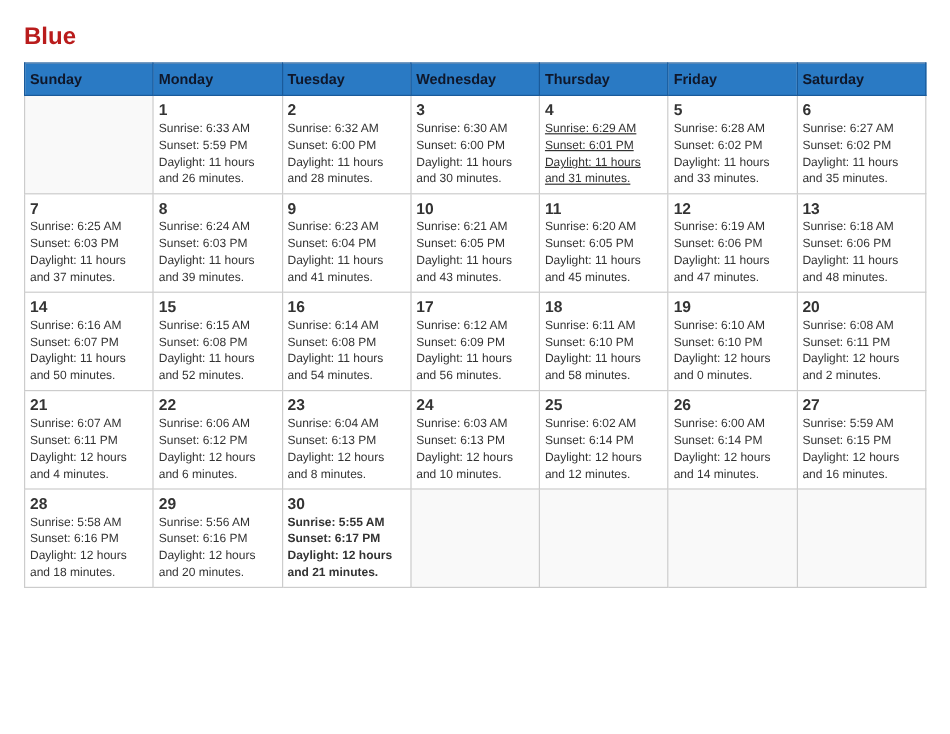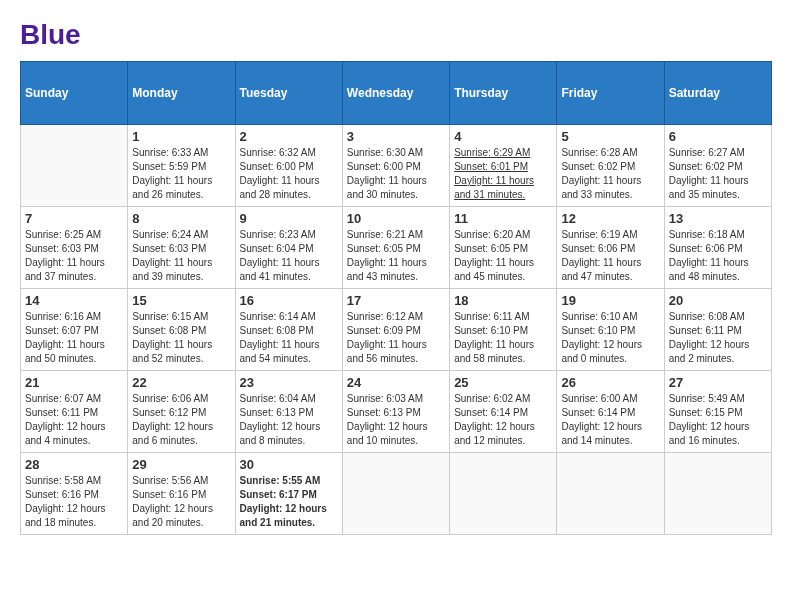--- a/index.html
+++ b/index.html
@@ -35,22 +35,22 @@
       font-size: 14px;
       color: #555;
     }
     .calendar {
       width: 100%;
       border-collapse: collapse;
       font-size: 11px;
     }
     .calendar thead th {
       background-color: #2a7ac4;
-      color: #ffffff;
-      padding: 24px 4px;
+      color: #0f172a;
+      padding: 6px 4px;
       text-align: left;
       font-size: 12px;
       border: 1px solid #1a5a9a;
     }
     .calendar tbody td {
       border: 1px solid #ccc;
       vertical-align: top;
       padding: 4px;
       height: 80px;
       width: 107px;
@@ -69,23 +69,23 @@
     .empty-cell {
       background: #f9f9f9;
     }
     .logo-line1 {
       font-size: 20px;
       font-weight: bold;
       line-height: 1.1;
     }
     .logo-line1 .general { color: #333; }
     .logo-line2 {
-      font-size: 28px;
+      font-size: 20px;
       font-weight: bold;
-      color: #4c1d95;
+      color: #b91c1c;
       line-height: 1.1;
     }
     .logo-block {
       display: flex;
       flex-direction: column;
       align-items: flex-start;
     }
   </style>
 </head>
 <body>
@@ -296,21 +296,21 @@
         </td>
         <td>
           <div class="day-number">26</div>
           <div class="day-info" style="white-space: pre-line;">Sunrise: 6:00 AM
 Sunset: 6:14 PM
 Daylight: 12 hours
 and 14 minutes.</div>
         </td>
         <td>
           <div class="day-number">27</div>
-          <div class="day-info" style="white-space: pre-line;">Sunrise: 5:49 AM
+          <div class="day-info" style="white-space: pre-line;">Sunrise: 5:59 AM
 Sunset: 6:15 PM
 Daylight: 12 hours
 and 16 minutes.</div>
         </td>
       </tr>
       <tr>
         <td>
           <div class="day-number">28</div>
           <div class="day-info" style="white-space: pre-line;">Sunrise: 5:58 AM
 Sunset: 6:16 PM

